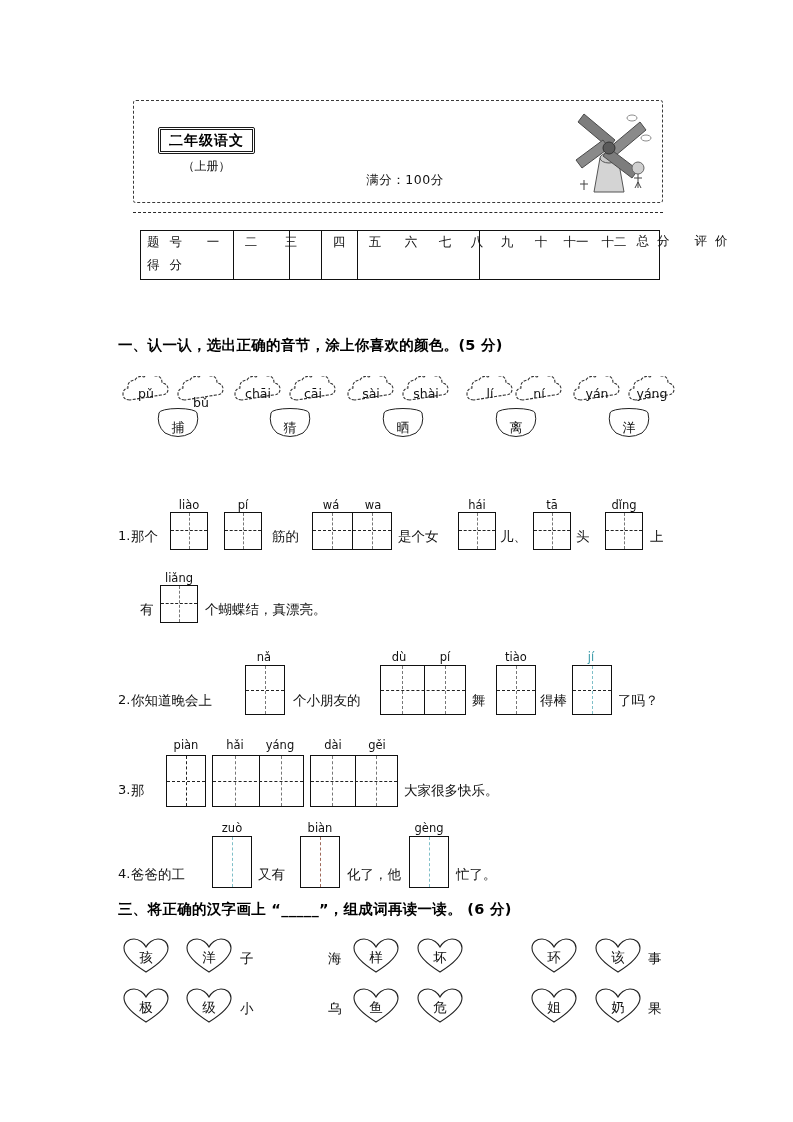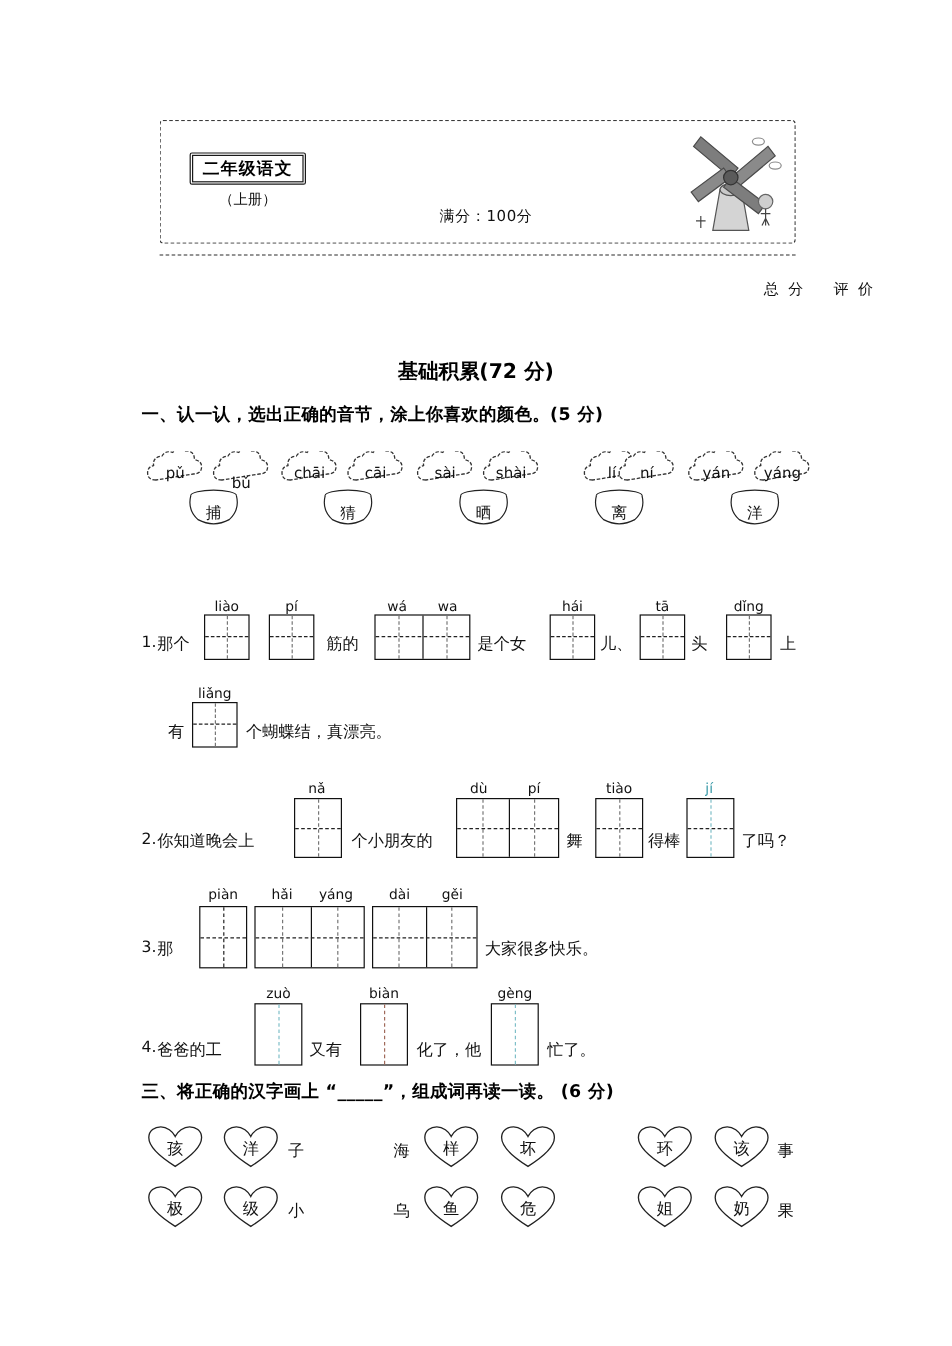--- a/index.html
+++ b/index.html
@@ -255,24 +255,47 @@
       <ellipse cx="86" cy="30" rx="5" ry="3" fill="none" stroke="#8d8d8d" stroke-width="1"></ellipse>
 
       <circle cx="78" cy="60" r="6" fill="#cfcfcf" stroke="#666" stroke-width="1"></circle>
       <path d="M78 66 L78 80 M74 70 L82 70 M75 80 L78 74 L81 80" stroke="#444" stroke-width="1" fill="none"></path>
       <path d="M24 72 L24 82 M20 76 L28 76" stroke="#444" stroke-width="1" fill="none"></path>
     </svg>
   </div>
 
   <div class="divider-dashdot"></div>
 
+  <div class="score-table">
+    <div class="label-tihao">题 号</div>
+    <div class="label-defen">得 分</div>
+
+    <div class="vline" style="left:92px;"></div>
+    <div class="vline" style="left:148px;"></div>
+    <div class="vline" style="left:180px;"></div>
+    <div class="vline" style="left:216px;"></div>
+    <div class="vline" style="left:338px;"></div>
+
+    <div class="cellnum" style="left:58px;width:28px;">一</div>
+    <div class="cellnum" style="left:96px;width:28px;">二</div>
+    <div class="cellnum" style="left:136px;width:28px;">三</div>
+    <div class="cellnum" style="left:184px;width:28px;">四</div>
+    <div class="cellnum" style="left:220px;width:28px;">五</div>
+    <div class="cellnum" style="left:256px;width:28px;">六</div>
+    <div class="cellnum" style="left:290px;width:28px;">七</div>
+    <div class="cellnum" style="left:322px;width:28px;">八</div>
+    <div class="cellnum" style="left:352px;width:28px;">九</div>
+    <div class="cellnum" style="left:386px;width:28px;">十</div>
+    <div class="cellnum" style="left:418px;width:34px;">十一</div>
+    <div class="cellnum" style="left:456px;width:34px;">十二</div>
+
+  </div>
   <div class="cellnum" style="position:absolute;left:632px;top:233px;width:44px;text-align:center;letter-spacing:2px;">总 分</div>
   <div class="cellnum" style="position:absolute;left:690px;top:233px;width:44px;text-align:center;letter-spacing:2px;">评 价</div>
 
-  <div class="section-heading">基础积累(72 分)</div>
 
   <div class="q-heading" style="left:118px; top:336px;">一、认一认，选出正确的音节，涂上你喜欢的颜色。(5 分)</div>
 
   <div class="cloud" style="left:120px; top:376px;">
     <svg width="52" height="34" viewBox="0 0 52 34">
         <path d="M10 24 q-7 0 -7 -6 q0 -5 5 -6 q-1 -7 7 -8 q3 -5 9 -3 q4 -5 10 -1 q8 -1 8 7 q6 1 6 6 q0 6 -7 6 Z" fill="#fff" stroke="#333" stroke-width="1.1" stroke-dasharray="3 1.4"></path>
       </svg>
     <span>pǔ</span>
   </div>
   <div class="cloud" style="left:175px; top:376px;align-items:flex-end;">
@@ -322,21 +345,21 @@
     <span>shài</span>
   </div>
   <div class="pot" style="left:379px; top:407px;">
     <svg width="48" height="34" viewBox="0 0 48 34">
         <ellipse cx="24" cy="6" rx="19" ry="4.5" fill="#fff" stroke="#222" stroke-width="1"></ellipse>
         <path d="M5 6 q-3 12 6 20 q13 7 26 0 q9 -8 6 -20" fill="#fff" stroke="#222" stroke-width="1"></path>
       </svg>
     <span>晒</span>
   </div>
 
-  <div class="cloud" style="left:484px; top:376px;">
+  <div class="cloud" style="left:464px; top:376px;">
     <svg width="52" height="34" viewBox="0 0 52 34">
         <path d="M10 24 q-7 0 -7 -6 q0 -5 5 -6 q-1 -7 7 -8 q3 -5 9 -3 q4 -5 10 -1 q8 -1 8 7 q6 1 6 6 q0 6 -7 6 Z" fill="#fff" stroke="#333" stroke-width="1.1" stroke-dasharray="3 1.4"></path>
       </svg>
     <span>lí</span>
   </div>
   <div class="cloud" style="left:513px; top:376px;">
     <svg width="52" height="34" viewBox="0 0 52 34">
         <path d="M10 24 q-7 0 -7 -6 q0 -5 5 -6 q-1 -7 7 -8 q3 -5 9 -3 q4 -5 10 -1 q8 -1 8 7 q6 1 6 6 q0 6 -7 6 Z" fill="#fff" stroke="#333" stroke-width="1.1" stroke-dasharray="3 1.4"></path>
       </svg>
     <span>ní</span>

